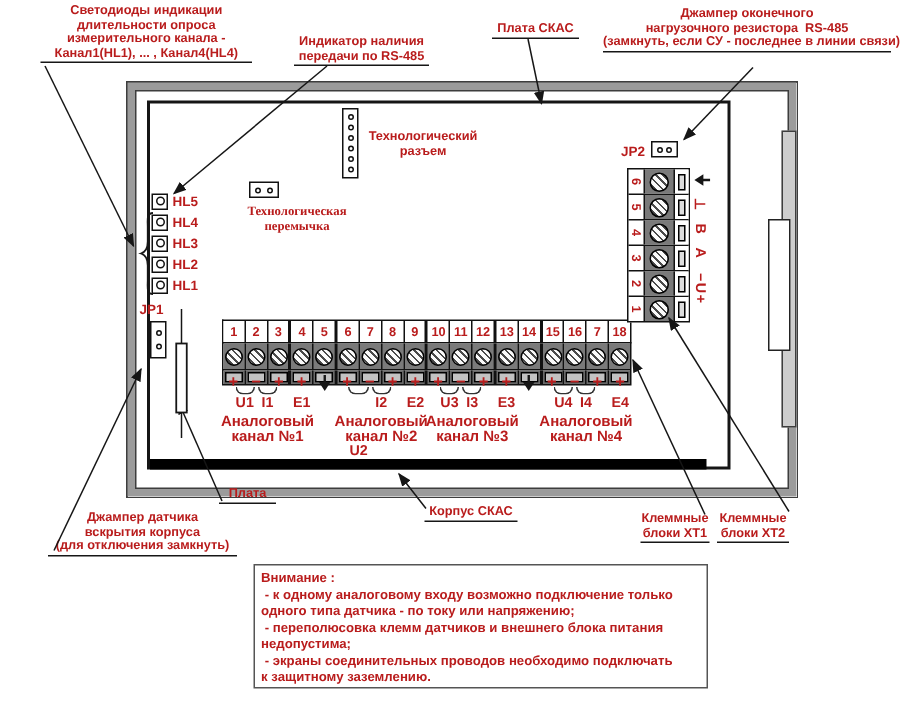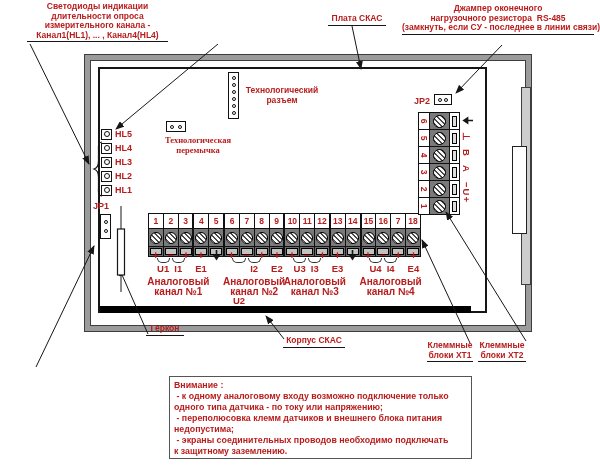--- a/index.html
+++ b/index.html
@@ -92,25 +92,30 @@
   <div class="case"></div>
   <div class="side-strip"></div>
   <div class="side-notch"></div>
   <div class="pcb"></div>
   <div class="pcb-bar"></div>
 
   <div class="callout" style="left:27px;top:2px;width:141px;">Светодиоды индикации
 длительности опроса
 измерительного канала -
 Канал1(HL1), ... , Канал4(HL4)</div>
+  <div class="callout" style="left:196px;top:23px;width:90px;">Индикатор наличия
+передачи по RS-485</div>
   <div class="callout" style="left:328px;top:14px;width:58px;">Плата СКАС</div>
   <div class="callout" style="left:402px;top:4px;width:192px;">Джампер оконечного
 нагрузочного резистора  RS-485
 (замкнуть, если СУ - последнее в линии связи)</div>
-  <div class="callout" style="left:146px;top:324px;width:38px;">Геркон</div>
+  <div class="callout" style="left:32px;top:340px;width:126px;">Джампер датчика
+вскрытия корпуса
+(для отключения замкнуть)</div>
+  <div class="callout" style="left:146px;top:324px;width:38px;">Плата</div>
   <div class="callout" style="left:283px;top:336px;width:62px;">Корпус СКАС</div>
   <div class="callout" style="left:427px;top:341px;width:46px;">Клеммные
 блоки ХТ1</div>
   <div class="callout" style="left:478px;top:341px;width:48px;">Клеммные
 блоки ХТ2</div>
 
   <div id="leds">
       <div class="led-row">
         <div class="led-box">
           <div class="led-dot"></div>

